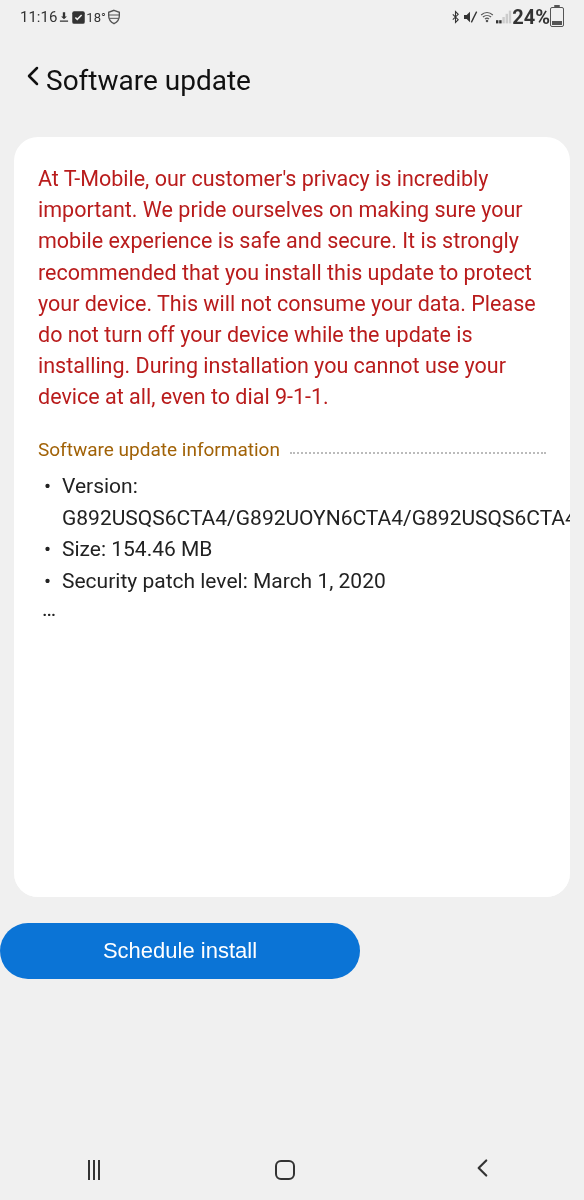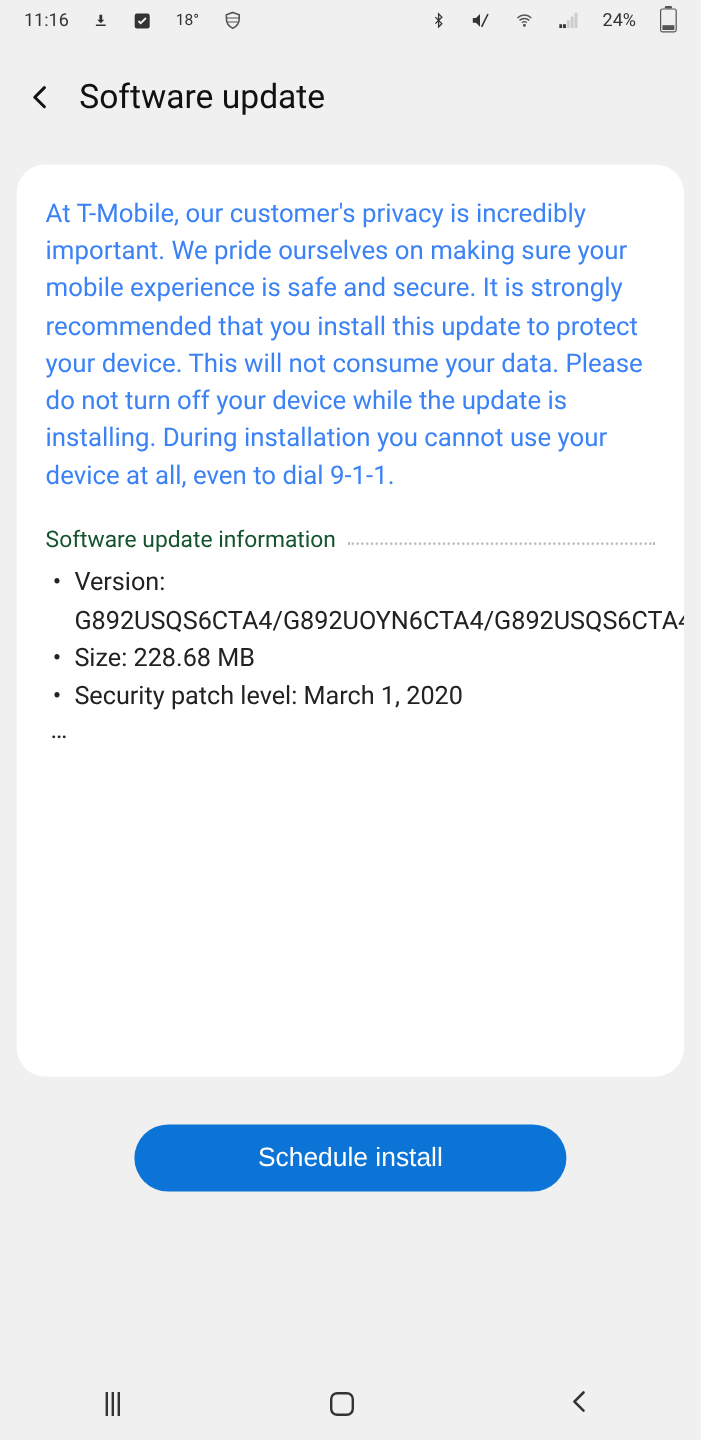--- a/index.html
+++ b/index.html
@@ -13,74 +13,73 @@
   }
   .status-bar {
     height: 34px;
     display: flex;
     justify-content: space-between;
     align-items: center;
     padding: 0 20px;
     font-size: 15px;
     color: #333;
   }
-  .status-left, .status-right { display: flex; align-items: center; gap: 20px; }
+  .status-left, .status-right { display: flex; align-items: center; gap: 0; }
   .status-left span, .status-right span { display: inline-flex; align-items: center; }
   .temp { font-size: 13px; }
-  .battery-pct { font-size: 15px; }
+  .battery-pct { font-size: 20px; font-weight: bold; }
   .battery-icon { width: 14px; height: 20px; border: 1.5px solid #555; border-radius: 2px; position: relative; display:inline-block; }
   .battery-icon::before { content:''; position:absolute; top:-3px; left:3px; width:6px; height:2px; background:#555; border-radius:1px; }
   .battery-icon::after { content:''; position:absolute; bottom:1px; left:1px; right:1px; height:24%; background:#555; }
 
   .header {
     display: flex;
-    align-items: flex-end;
+    align-items: flex-start;
     padding: 30px 22px 40px 22px;
-    gap: 20px;
   }
   .back-icon { width: 24px; height: 24px; }
   .header-title { font-size: 28px; color: #111; font-weight: 400; }
 
   .card {
     background: #fff;
     margin: 0 14px;
     border-radius: 24px;
     padding: 26px 24px 10px 24px;
     height: 760px;
     overflow: hidden;
     position: relative;
   }
   .intro {
     font-size: 21.5px;
     line-height: 1.45;
-    color: #3b82f6;
+    color: #b91c1c;
   }
   .section-head {
     display: flex;
     align-items: center;
     margin-top: 26px;
     gap: 10px;
   }
-  .section-title { font-size: 19px; color: #14532d; white-space: nowrap; }
+  .section-title { font-size: 19px; color: #a16207; white-space: nowrap; }
   .dots { flex:1; border-bottom: 2px dotted #bbb; height:1px; margin-top:6px; }
   .chev { width:22px; height:22px; flex-shrink:0; }
 
   .bullets { margin-top: 10px; padding-left: 4px; }
   .bullets li { list-style: none; font-size: 21px; line-height: 1.5; color: #222; padding-left: 20px; position: relative; }
   .bullets li::before { content: '•'; position:absolute; left:2px; color:#222; }
   .dot-list li::before { content:'·'; }
   .ellipsis-line { font-size:21px; color:#222; padding-left:4px; }
 
   .fade {
     position:absolute; left:0; right:0; bottom:0; height:40px;
     background: linear-gradient(to bottom, rgba(255,255,255,0), #fff 70%);
     pointer-events:none;
   }
 
-  .buttons { margin-top: 40px; display:flex; flex-direction:column; align-items:center; gap:18px; }
+  .buttons { margin-top: 26px; display:flex; align-items:center; gap:18px; }
   .btn {
     background:#0b74d6;
     color:#fff;
     font-size:22px;
     border:none;
     border-radius: 40px;
     width: 360px;
     height: 56px;
     cursor:pointer;
   }
@@ -168,21 +167,21 @@
 
 <div class="card">
   <p class="intro">At T-Mobile, our customer's privacy is incredibly important. We pride ourselves on making sure your mobile experience is safe and secure. It is strongly recommended that you install this update to protect your device. This will not consume your data. Please do not turn off your device while the update is installing. During installation you cannot use your device at all, even to dial 9-1-1.</p>
 
   <div class="section-head">
     <span class="section-title">Software update information</span>
     <span class="dots"></span>
   </div>
   <ul class="bullets">
     <li>Version: G892USQS6CTA4/G892UOYN6CTA4/G892USQS6CTA4</li>
-    <li>Size: 228.68 MB</li>
+    <li>Size: 154.46 MB</li>
     <li>Security patch level: March 1, 2020</li>
   </ul>
 
   <div class="ellipsis-line">…</div>
 
   <div class="fade"></div>
 </div>
 
 <div class="buttons">
   <button class="btn">Schedule install</button>

